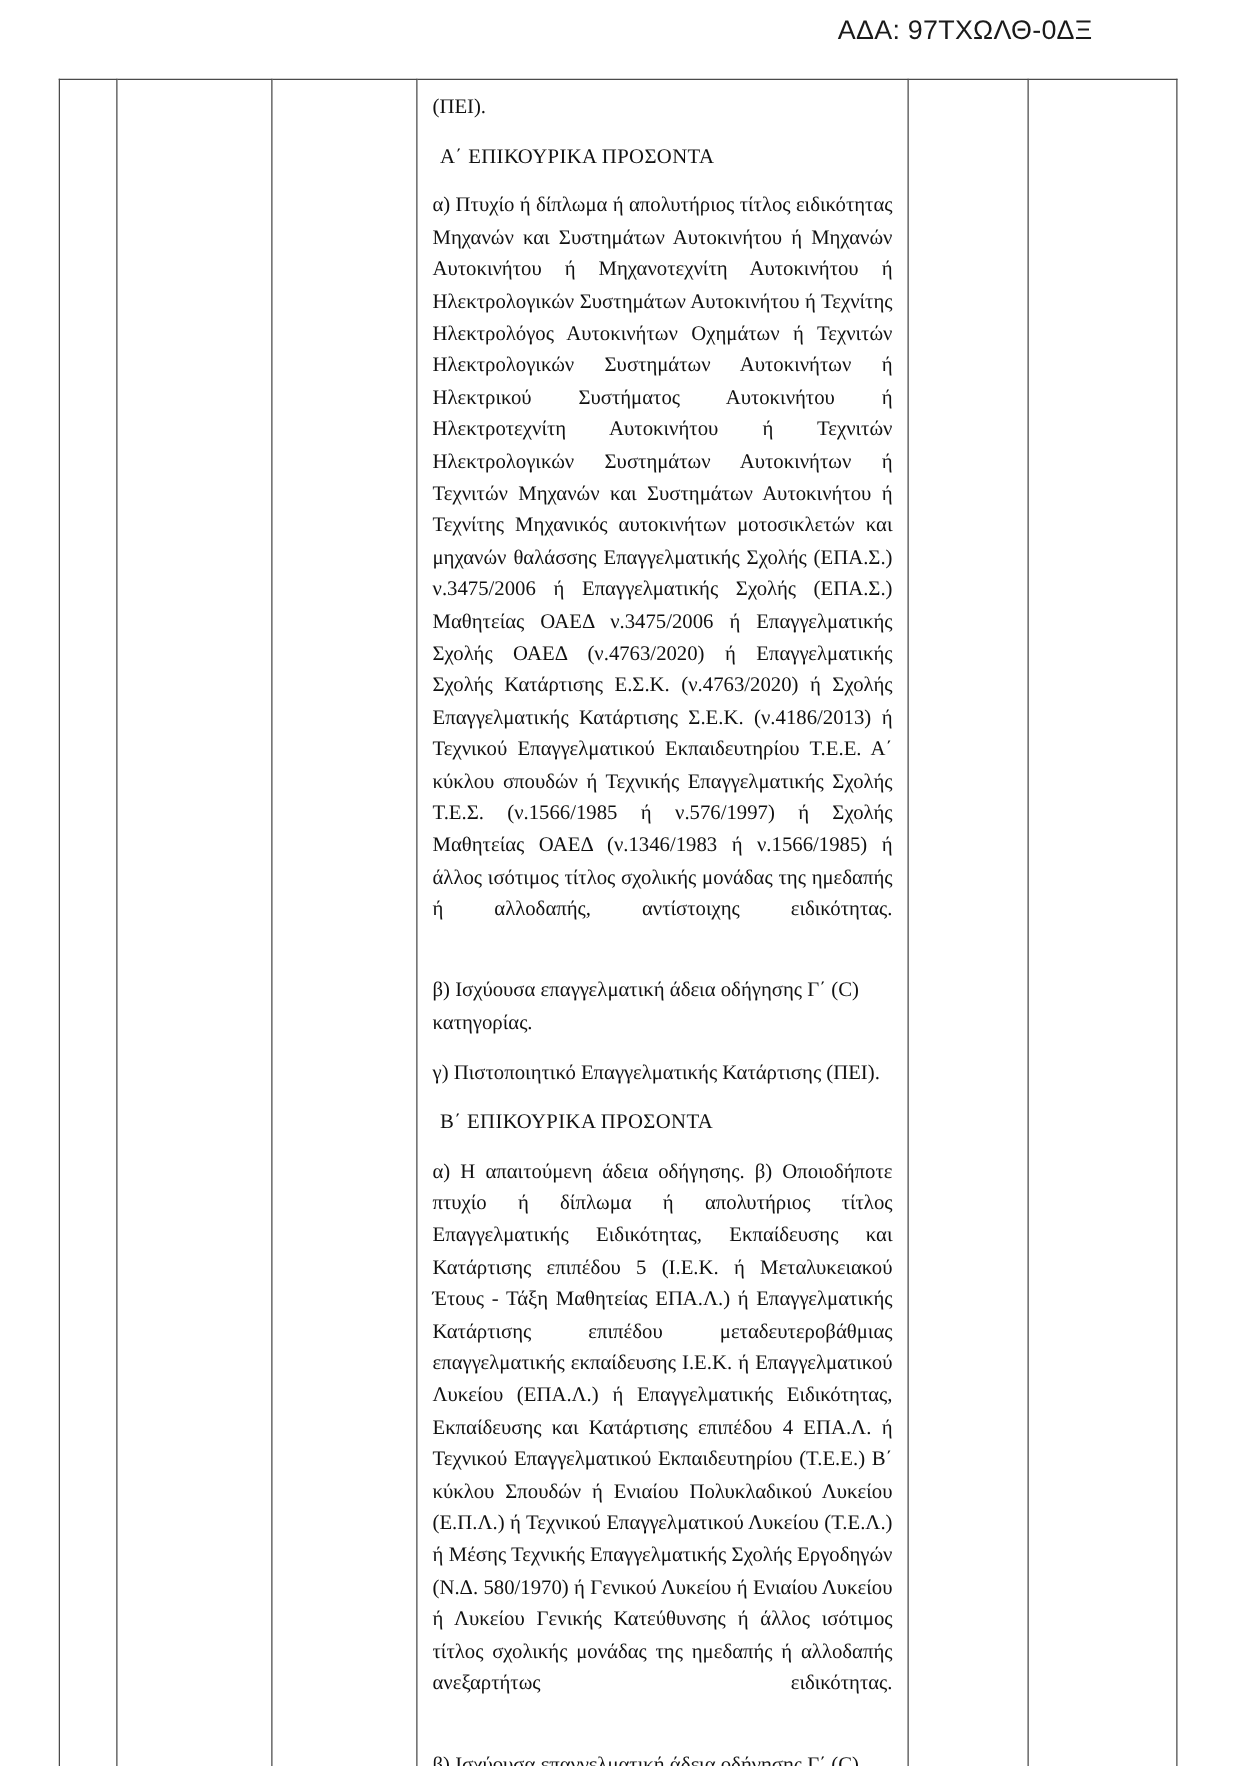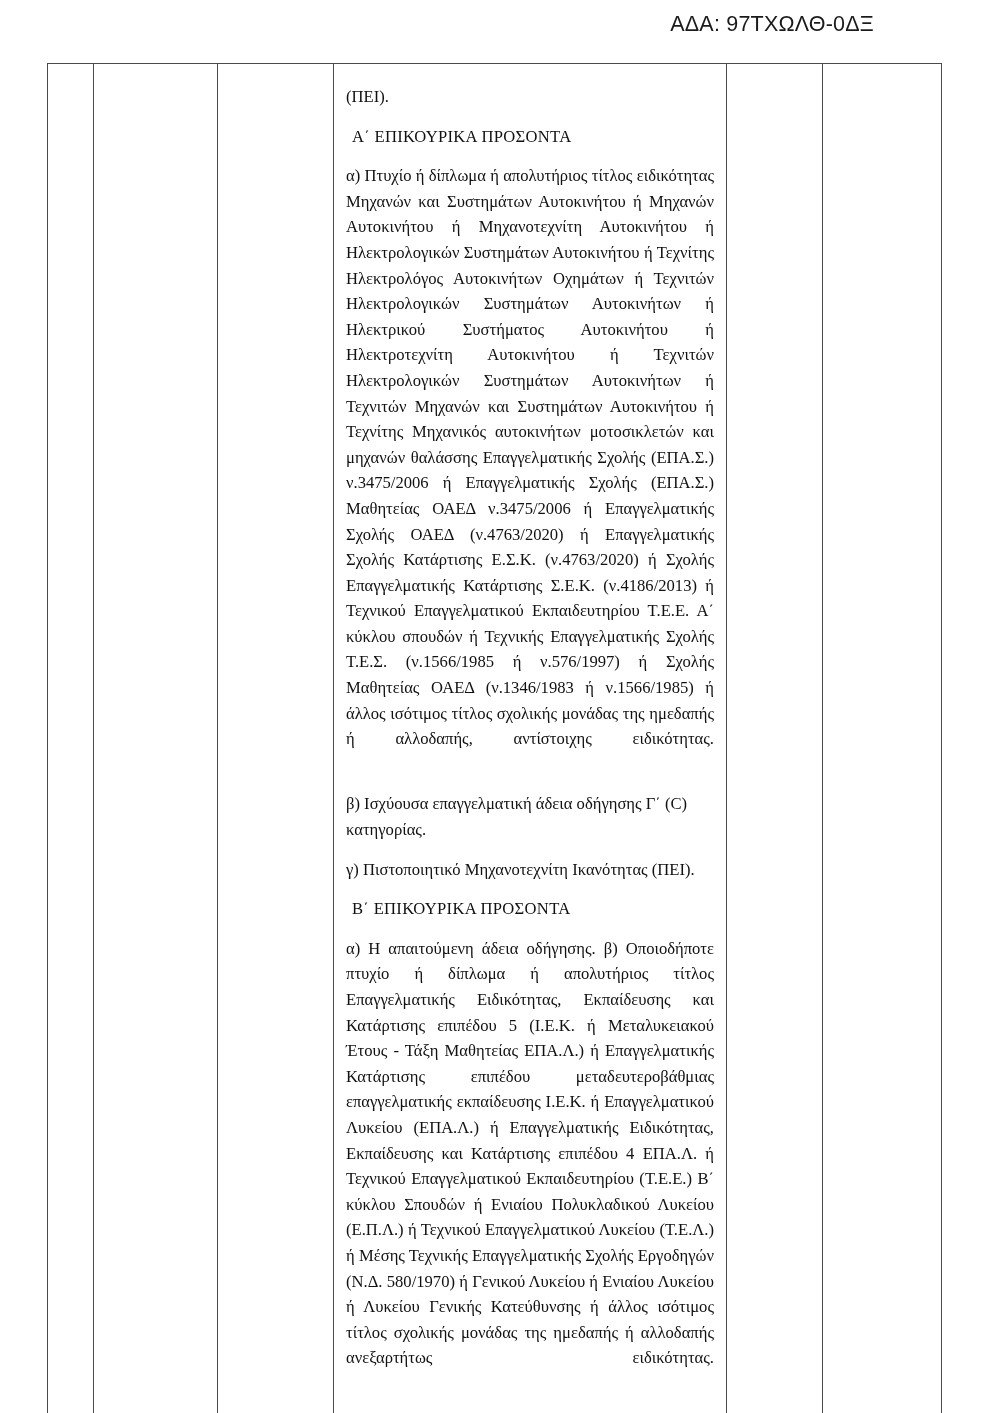--- a/index.html
+++ b/index.html
@@ -55,21 +55,21 @@
   .col-f { width: 118px; }
 
   .cell-empty { height: 1215px; }
 
   .main-cell {
     padding: 8px 12px 10px 12px;
   }
 
   
   .p {
-    margin: 12px 0 0px 0;
+    margin: 0 0 0px 0;
     font-size: 16.6px;
     line-height: 25.6px;
     text-align: justify;
     text-justify: inter-word;
     color: #111111;
   }
   .p + .p { margin-top: 14px; }
 
   .p.heading {
     text-align: left;
@@ -97,21 +97,21 @@
       <tr>
     <td class="col-a cell-empty"></td>
     <td class="col-b cell-empty"></td>
     <td class="col-c cell-empty"></td>
     <td class="col-main">
       <div class="main-cell">
         <p class="p plain">(ΠΕΙ).</p>
         <p class="p heading">Α΄ ΕΠΙΚΟΥΡΙΚΑ ΠΡΟΣΟΝΤΑ</p>
         <p class="p just"> α) Πτυχίο ή δίπλωμα ή απολυτήριος τίτλος ειδικότητας Μηχανών και Συστημάτων Αυτοκινήτου ή Μηχανών Αυτοκινήτου ή Μηχανοτεχνίτη Αυτοκινήτου ή Ηλεκτρολογικών Συστημάτων Αυτοκινήτου ή Τεχνίτης Ηλεκτρολόγος Αυτοκινήτων Οχημάτων ή Τεχνιτών Ηλεκτρολογικών Συστημάτων Αυτοκινήτων ή Ηλεκτρικού Συστήματος Αυτοκινήτου ή Ηλεκτροτεχνίτη Αυτοκινήτου ή Τεχνιτών Ηλεκτρολογικών Συστημάτων Αυτοκινήτων ή Τεχνιτών Μηχανών και Συστημάτων Αυτοκινήτου ή Τεχνίτης Μηχανικός αυτοκινήτων μοτοσικλετών και μηχανών θαλάσσης Επαγγελματικής Σχολής (ΕΠΑ.Σ.) ν.3475/2006 ή Επαγγελματικής Σχολής (ΕΠΑ.Σ.) Μαθητείας ΟΑΕΔ ν.3475/2006 ή Επαγγελματικής Σχολής ΟΑΕΔ (ν.4763/2020) ή Επαγγελματικής Σχολής Κατάρτισης Ε.Σ.Κ. (ν.4763/2020) ή Σχολής Επαγγελματικής Κατάρτισης Σ.Ε.Κ. (ν.4186/2013) ή Τεχνικού Επαγγελματικού Εκπαιδευτηρίου Τ.Ε.Ε. Α΄ κύκλου σπουδών ή Τεχνικής Επαγγελματικής Σχολής Τ.Ε.Σ. (ν.1566/1985 ή ν.576/1997) ή Σχολής Μαθητείας ΟΑΕΔ (ν.1346/1983 ή ν.1566/1985) ή άλλος ισότιμος τίτλος σχολικής μονάδας της ημεδαπής ή αλλοδαπής, αντίστοιχης ειδικότητας.</p>
         <p class="p plain">β) Ισχύουσα επαγγελματική άδεια οδήγησης Γ΄ (C) κατηγορίας.</p>
-        <p class="p plain">γ) Πιστοποιητικό Μηχανοτεχνίτη Ικανότητας (ΠΕΙ).</p>
+        <p class="p plain">γ) Πιστοποιητικό Επαγγελματικής Κατάρτισης (ΠΕΙ).</p>
         <p class="p heading">Β΄ ΕΠΙΚΟΥΡΙΚΑ ΠΡΟΣΟΝΤΑ</p>
         <p class="p just">α) Η απαιτούμενη άδεια οδήγησης. β) Οποιοδήποτε πτυχίο ή δίπλωμα ή απολυτήριος τίτλος Επαγγελματικής Ειδικότητας, Εκπαίδευσης και Κατάρτισης επιπέδου 5 (Ι.Ε.Κ. ή Μεταλυκειακού Έτους - Τάξη Μαθητείας ΕΠΑ.Λ.) ή Επαγγελματικής Κατάρτισης επιπέδου μεταδευτεροβάθμιας επαγγελματικής εκπαίδευσης Ι.Ε.Κ. ή Επαγγελματικού Λυκείου (ΕΠΑ.Λ.) ή Επαγγελματικής Ειδικότητας, Εκπαίδευσης και Κατάρτισης επιπέδου 4 ΕΠΑ.Λ. ή Τεχνικού Επαγγελματικού Εκπαιδευτηρίου (Τ.Ε.Ε.) Β΄ κύκλου Σπουδών ή Ενιαίου Πολυκλαδικού Λυκείου (Ε.Π.Λ.) ή Τεχνικού Επαγγελματικού Λυκείου (Τ.Ε.Λ.) ή Μέσης Τεχνικής Επαγγελματικής Σχολής Εργοδηγών (Ν.Δ. 580/1970) ή Γενικού Λυκείου ή Ενιαίου Λυκείου ή Λυκείου Γενικής Κατεύθυνσης ή άλλος ισότιμος τίτλος σχολικής μονάδας της ημεδαπής ή αλλοδαπής ανεξαρτήτως ειδικότητας.</p>
         <p class="p plain">β) Ισχύουσα επαγγελματική άδεια οδήγησης Γ΄ (C) κατηγορίας.</p>
 
       </div>
     </td>
     <td class="col-e cell-empty"></td>
     <td class="col-f cell-empty"></td>
   </tr>
 </tbody>

